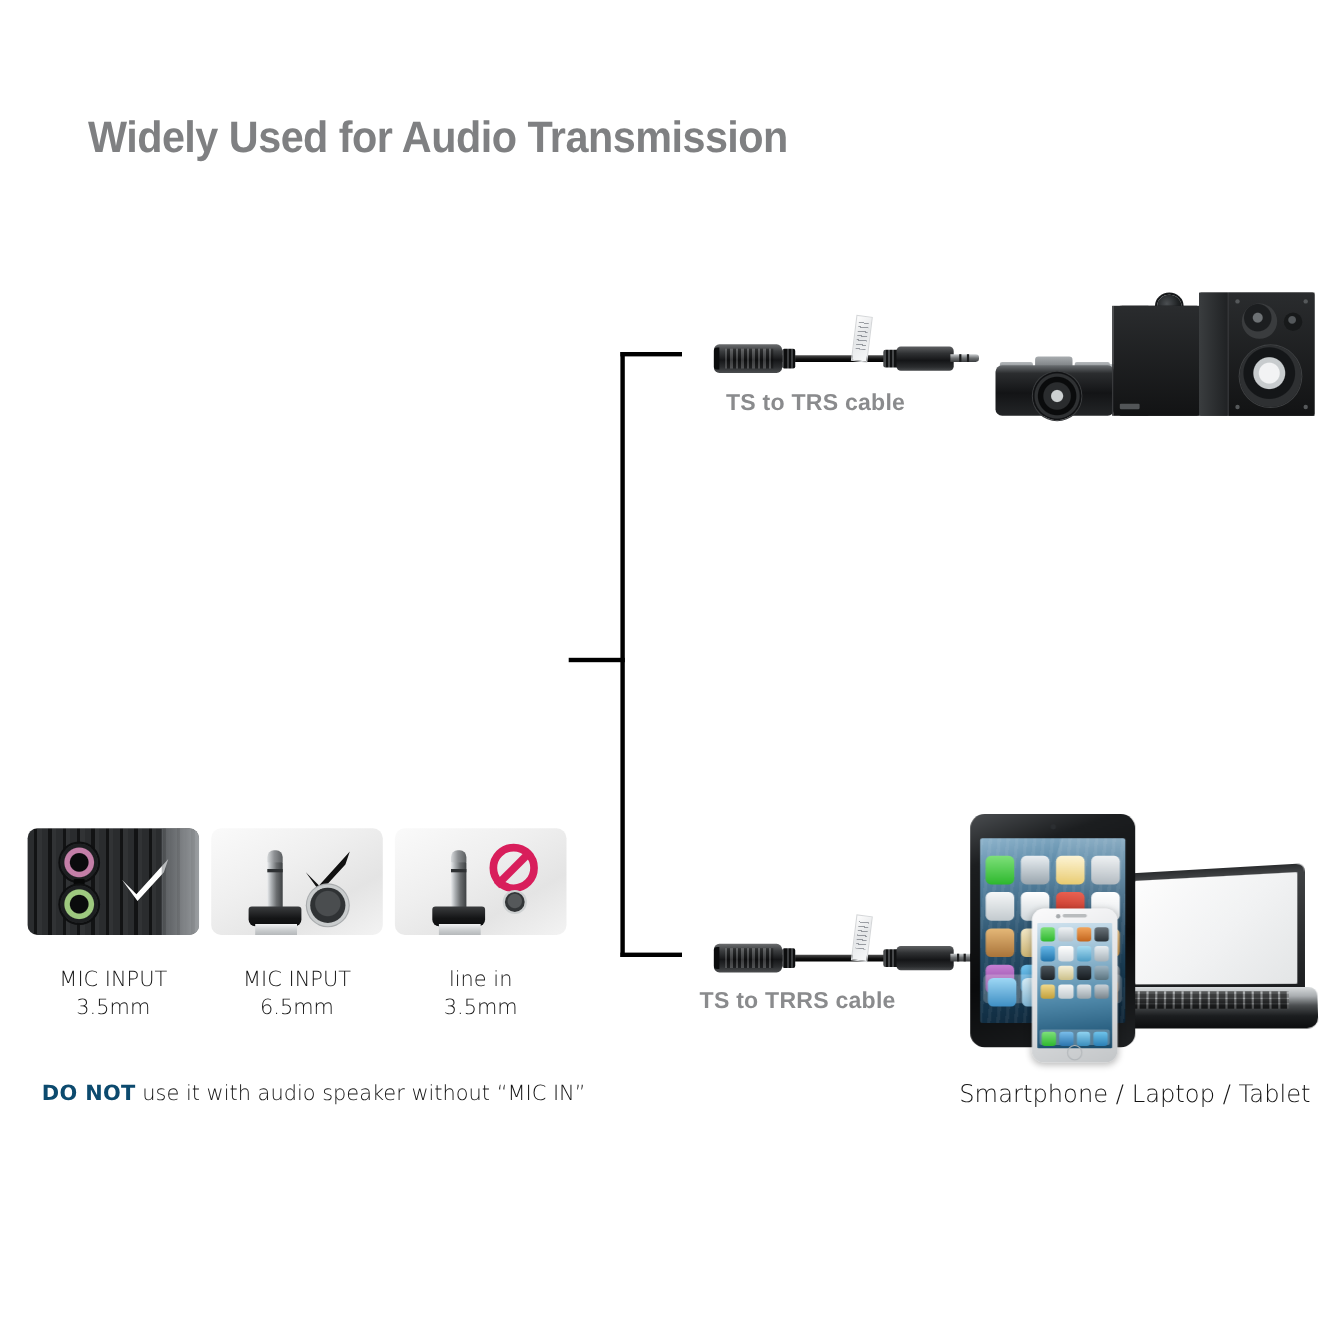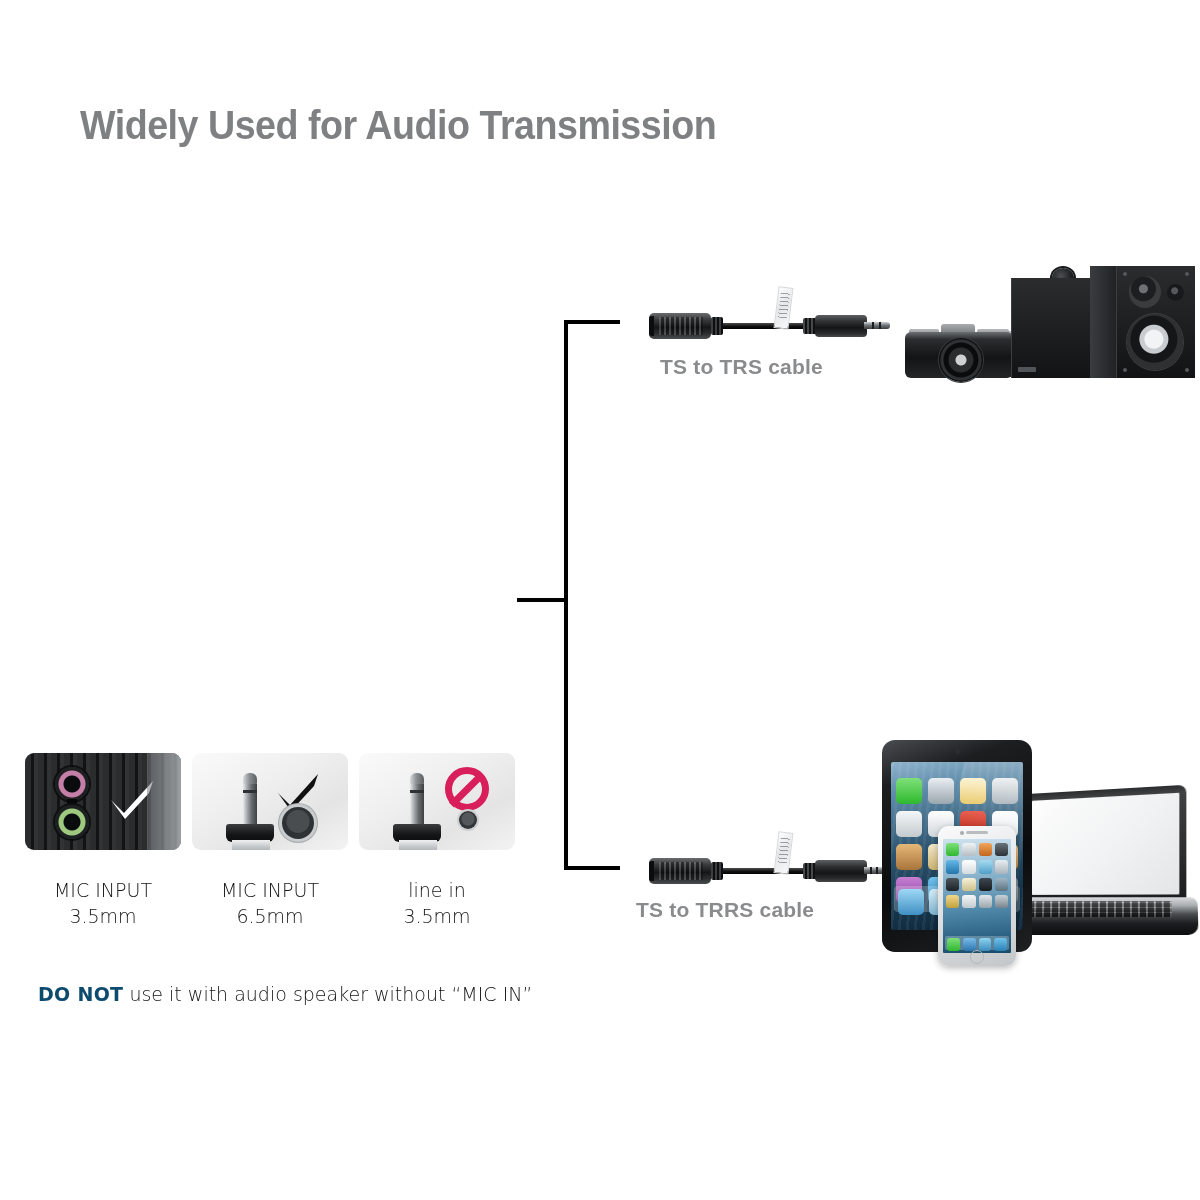--- a/index.html
+++ b/index.html
@@ -610,20 +610,21 @@
         <div class="phone-dock">
           <div class="phone-ico" style="background:linear-gradient(180deg,#7ee07a,#2eb82e)"></div>
           <div class="phone-ico" style="background:linear-gradient(180deg,#79bdea,#2b74ad)"></div>
           <div class="phone-ico" style="background:linear-gradient(180deg,#8fd3f0,#3a8cbc)"></div>
           <div class="phone-ico" style="background:linear-gradient(180deg,#6fc3ea,#2a7fb5)"></div>
         </div>
       </div>
       <div class="phone-home"></div>
     </div>
   </div>
+  <div class="dev-label" style="left:872px; top:983px;">Smartphone / Laptop / Tablet</div>
 
   <div class="thumbs">
     <div class="thumb thumb-1">
       <div class="jack-pink"></div>
       <div class="jack-slot"></div>
       <div class="jack-green"></div>
       <svg class="check-white" viewBox="0 0 46 40">
         <path d="M2 21 L15 34 L44 2 L40 14 L16 40 Z" fill="#ffffff"></path>
       </svg>
     </div>

